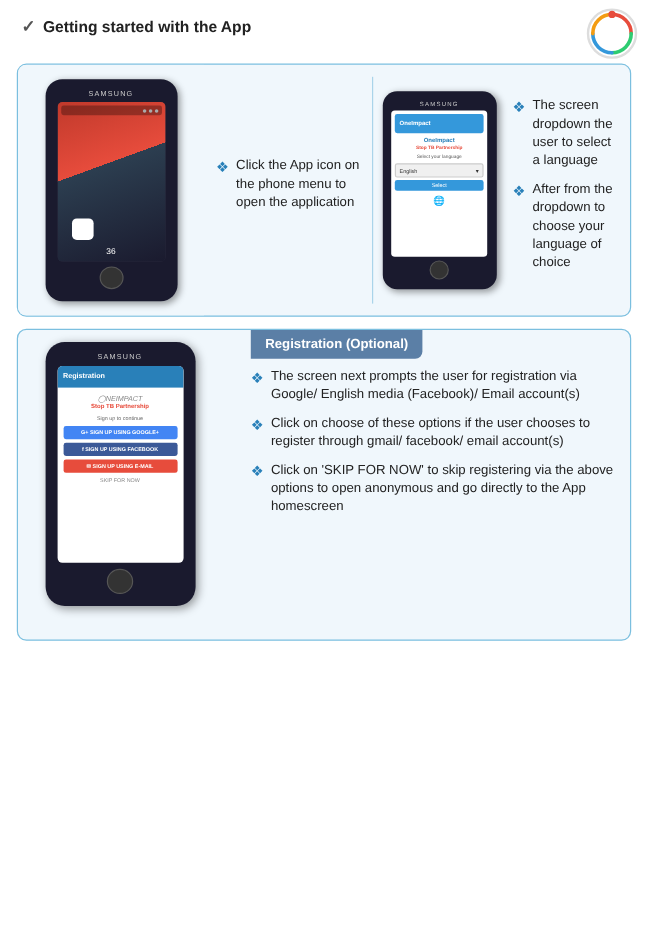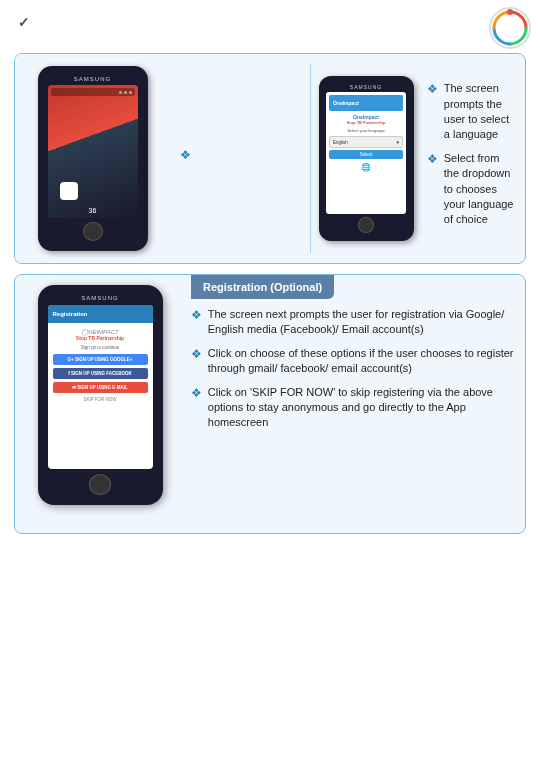--- a/index.html
+++ b/index.html
@@ -282,20 +282,21 @@
     
     .bottom-card {
       margin: 4px 14px 10px 14px;
       border: 1.5px solid #7bbfdf;
       border-radius: 8px;
       background: #f0f7fc;
       display: flex;
       flex-direction: row;
       min-height: 260px;
       overflow: hidden;
+      gap: 18px;
     }
     .bottom-card-left {
       flex: 0 0 170px;
       display: flex;
       flex-direction: column;
       align-items: center;
       padding: 10px 8px;
     }
     .reg-phone-mockup {
       width: 125px;
@@ -411,20 +412,21 @@
     <path d="M38 22 A16 16 0 0 1 22 38" fill="none" stroke="#2ecc71" stroke-width="3" stroke-linecap="round"></path>
     <path d="M22 38 A16 16 0 0 1 6 22" fill="none" stroke="#3498db" stroke-width="3" stroke-linecap="round"></path>
     <path d="M6 22 A16 16 0 0 1 22 6" fill="none" stroke="#f39c12" stroke-width="3" stroke-linecap="round"></path>
     <circle cx="22" cy="6" r="3" fill="#e74c3c"></circle>
   </svg>
 </div>
 
 <div class="header-section">
   <div class="header-title">
     <span class="checkmark">✓</span>
+    <span>Getting started with the App</span>
   </div>
 </div>
 
 <div class="top-card">
 
   <div class="top-card-left">
     <div class="phone-mockup">
       <div class="phone-brand">SAMSUNG</div>
       <div class="phone-screen">
         <div class="phone-screen-inner">
@@ -437,20 +439,21 @@
           <div class="phone-app-icon"></div>
         </div>
       </div>
       <div class="phone-home-btn"></div>
     </div>
   </div>
 
   <div class="top-card-text-left">
     <div class="bullet-item">
       <span class="bullet-diamond">❖</span>
+      <span class="bullet-text">Click the App icon on the phone menu to open the application</span>
     </div>
   </div>
 
   <div class="top-card-divider"></div>
 
   <div class="top-card-center">
     <div class="phone-mockup-sm">
       <div class="phone-brand-sm">SAMSUNG</div>
       <div class="phone-screen-sm">
         <div class="lang-screen-header">
@@ -468,25 +471,25 @@
         <div class="lang-select-btn">Select</div>
         <div class="lang-globe">🌐</div>
       </div>
       <div class="phone-home-btn-sm"></div>
     </div>
   </div>
 
   <div class="top-card-text-right">
     <div class="bullet-item">
       <span class="bullet-diamond">❖</span>
-      <span class="bullet-text">The screen prompts the user to select a language</span>
+      <span class="bullet-text">The screen dropdown the user to select a language</span>
     </div>
     <div class="bullet-item">
       <span class="bullet-diamond">❖</span>
-      <span class="bullet-text">Select from the dropdown to chooses your language of choice</span>
+      <span class="bullet-text">After from the dropdown to choose your language of choice</span>
     </div>
   </div>
 </div>
 
 <div class="bottom-card">
 
   <div class="bottom-card-left">
     <div class="reg-phone-mockup">
       <div class="reg-phone-brand">SAMSUNG</div>
       <div class="reg-phone-screen">
@@ -514,16 +517,16 @@
     <div class="bullet-item">
       <span class="bullet-diamond">❖</span>
       <span class="bullet-text">The screen next prompts the user for registration via Google/ English media (Facebook)/ Email account(s)</span>
     </div>
     <div class="bullet-item">
       <span class="bullet-diamond">❖</span>
       <span class="bullet-text">Click on choose of these options if the user chooses to register through gmail/ facebook/ email account(s)</span>
     </div>
     <div class="bullet-item">
       <span class="bullet-diamond">❖</span>
-      <span class="bullet-text">Click on 'SKIP FOR NOW' to skip registering via the above options to stay anonymous and go directly to the App homescreen</span>
+      <span class="bullet-text">Click on 'SKIP FOR NOW' to skip registering via the above options to open anonymous and go directly to the App homescreen</span>
     </div>
   </div>
 </div>
 
 </body></html>

